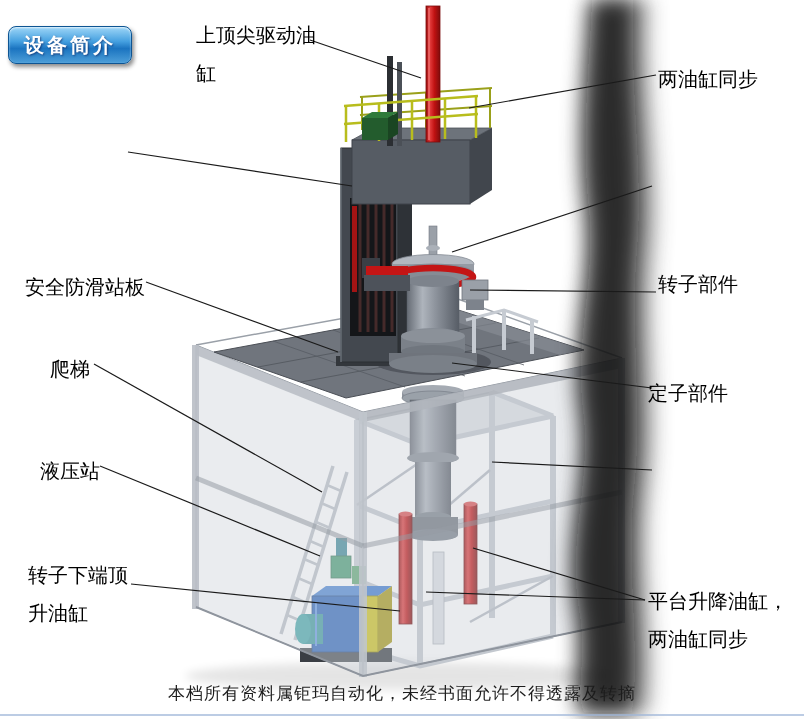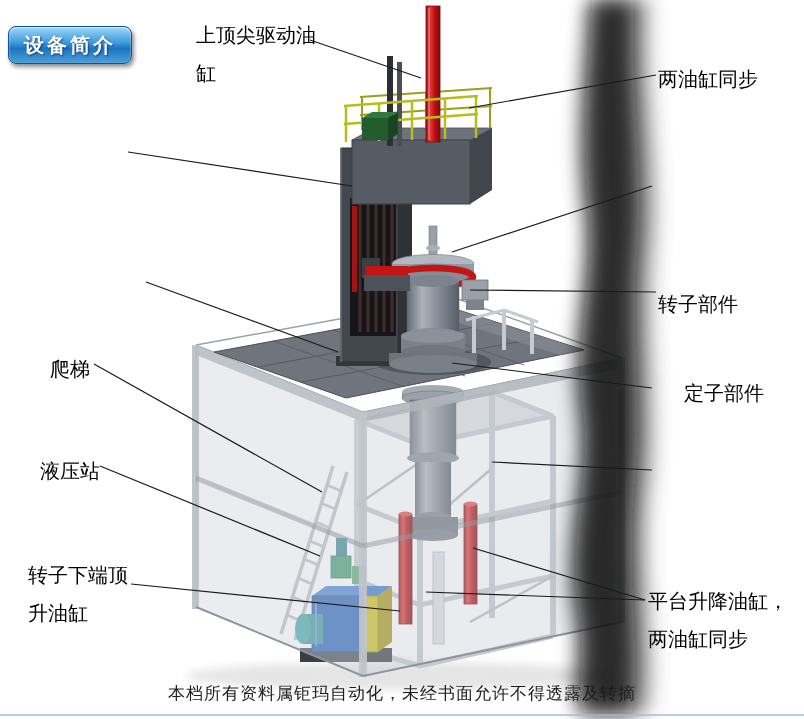--- a/index.html
+++ b/index.html
@@ -247,26 +247,27 @@
   </svg>
 
   <div class="badge">设备简介</div>
 
   <div class="lbl" style="left:196px;top:16px;width:124px">上顶尖驱动油缸</div>
 
   <div class="lbl" style="left:658px;top:60px">两油缸同步</div>
 
 
 
-
-  <div class="lbl" style="left:658px;top:285px">转子部件</div>
+  <div class="lbl" style="left:25px;top:268px">安全防滑站板</div>
+
+  <div class="lbl" style="left:658px;top:265px">转子部件</div>
 
   <div class="lbl" style="left:50px;top:350px">爬梯</div>
 
-  <div class="lbl" style="left:684px;top:374px">定子部件</div>
+  <div class="lbl" style="left:648px;top:374px">定子部件</div>
 
   <div class="lbl" style="left:40px;top:452px">液压站</div>
 
 
   <div class="lbl" style="left:648px;top:582px;width:148px">平台升降油缸，两油缸同步</div>
 
   <div class="lbl" style="left:28px;top:556px;width:104px">转子下端顶升油缸</div>
 
   <div class="watermark">本档所有资料属钜玛自动化，未经书面允许不得透露及转摘</div>
 

